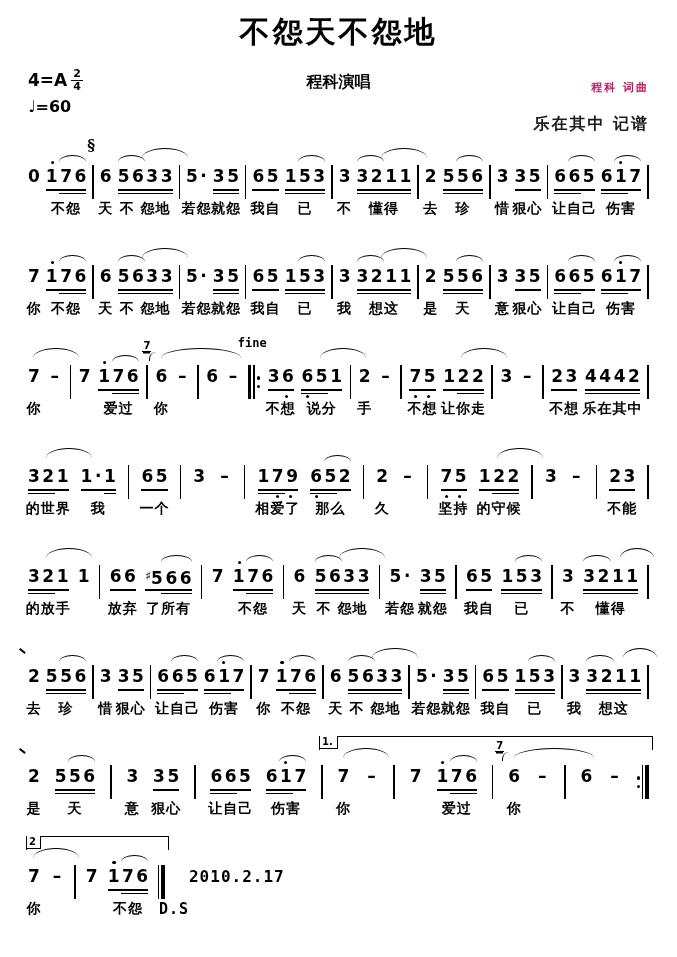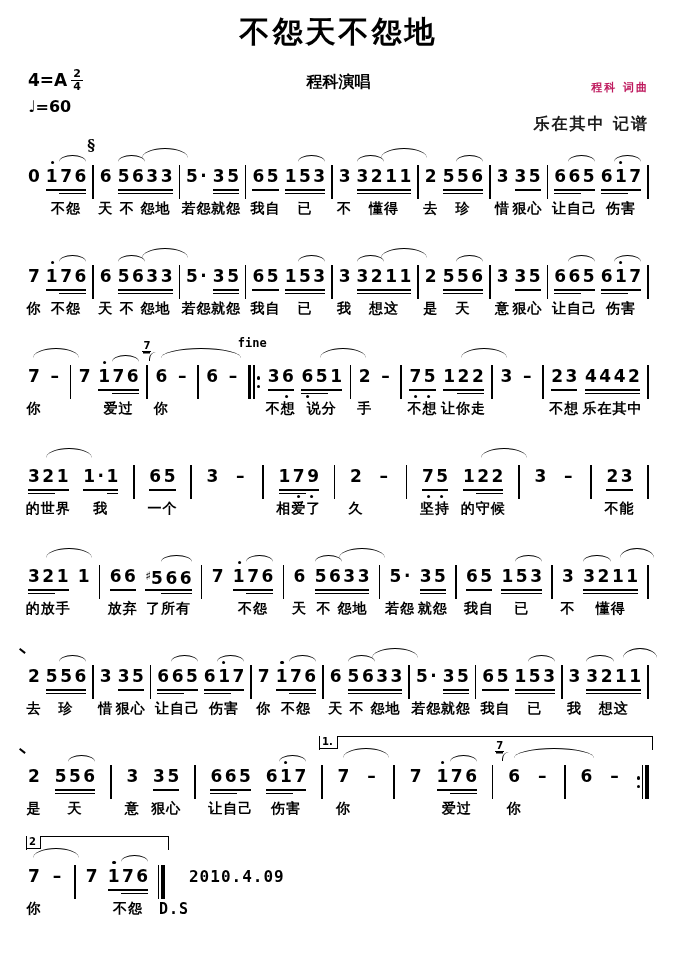--- a/index.html
+++ b/index.html
@@ -763,20 +763,32 @@
           <div class="top"></div>
           <div class="digits"><span class="nx">179</span></div>
           <div class="under">
             <div class="u1"></div>
             <div class="u2" style="left: 0%; width: 66.6667%;"></div>
             <div class="odot lo" style="left: 50%;"></div>
             <div class="odot lo" style="left: 83.3333%;"></div>
           </div>
           <div class="lyric">相爱了</div>
         </div>
+        <div class="cell note">
+          <div class="top">
+            <div class="slur" style="left: 33.3333%; width: 66.6667%;"></div>
+          </div>
+          <div class="digits"><span class="nx">652</span></div>
+          <div class="under">
+            <div class="u1"></div>
+            <div class="u2" style="left: 0%; width: 66.6667%;"></div>
+            <div class="odot lo" style="left: 16.6667%;"></div>
+          </div>
+          <div class="lyric">那么</div>
+        </div>
         <div class="cell bar-cell">
           <div class="top"></div>
           <div class="digits">
             <div class="bl"></div>
           </div>
           <div class="under"></div>
         </div>
         <div class="cell note">
           <div class="top"></div>
           <div class="digits"><span class="nx">2</span></div>
@@ -1448,21 +1460,21 @@
           <div class="digits">
             <div class="repglyph">
               <div class="thin"></div>
               <div class="thick"></div>
             </div>
           </div>
           <div class="under"></div>
         </div>
         <div class="cell tail-cell">
           <div class="top"></div>
-          <div class="digits"><span class="date">2010.4.09</span></div>
+          <div class="digits"><span class="date">2010.2.17</span></div>
           <div class="under"></div>
           <div class="lyric dslabel">D.S</div>
         </div>
         <div class="volta" style="left: -2px; width: 141px;">
           <span class="voltalbl">2</span>
         </div>
       </div>
     </div>
 </div>
 

